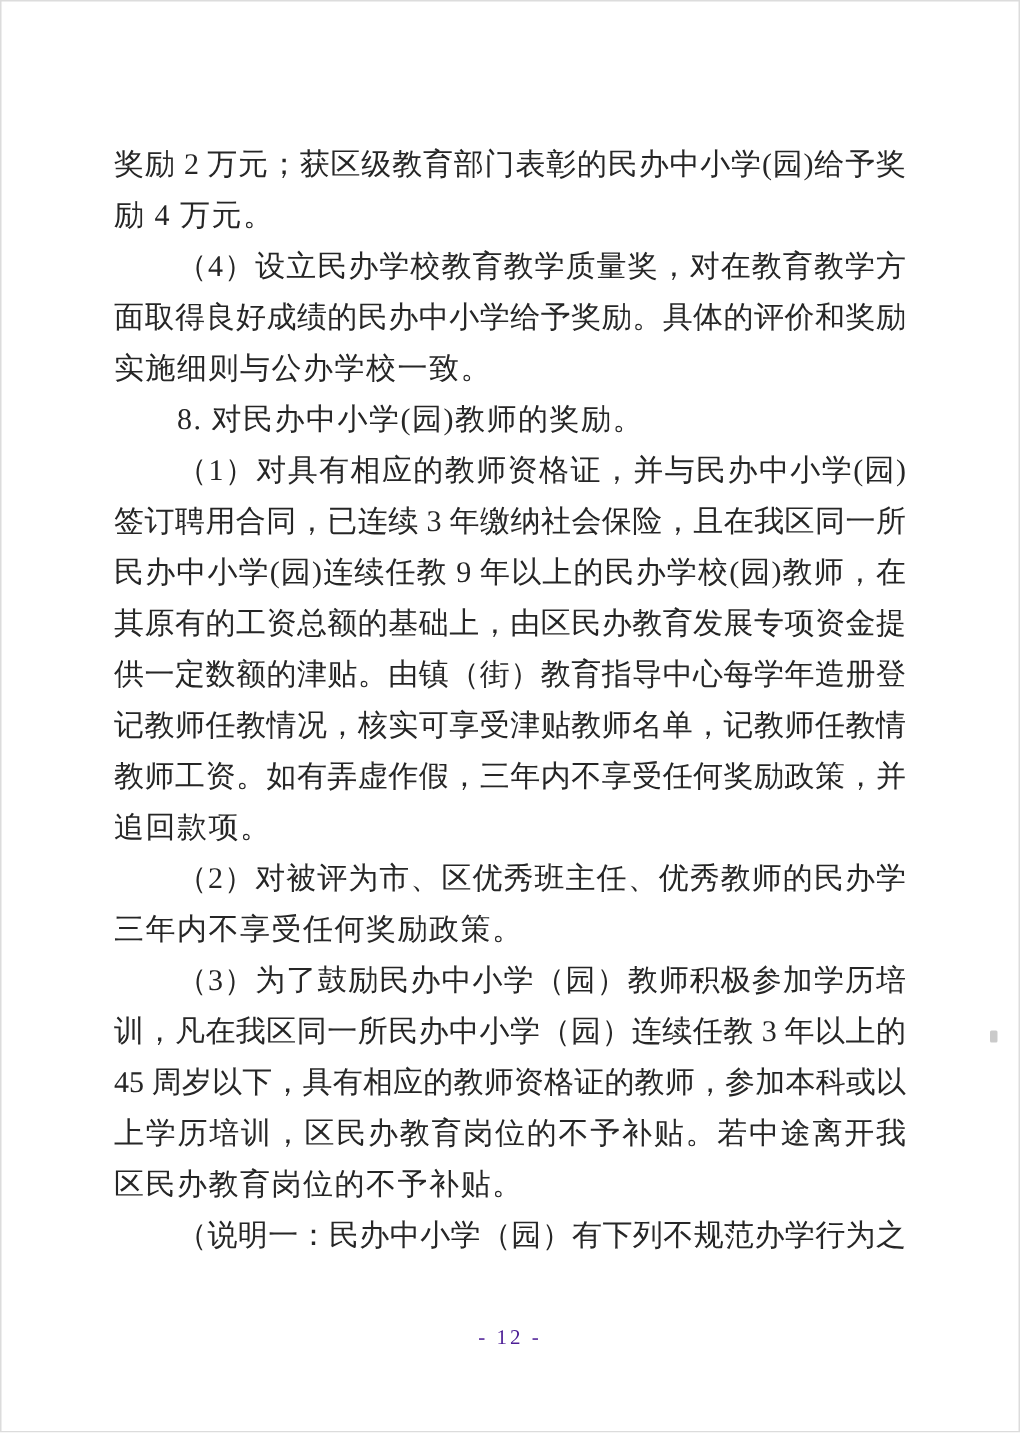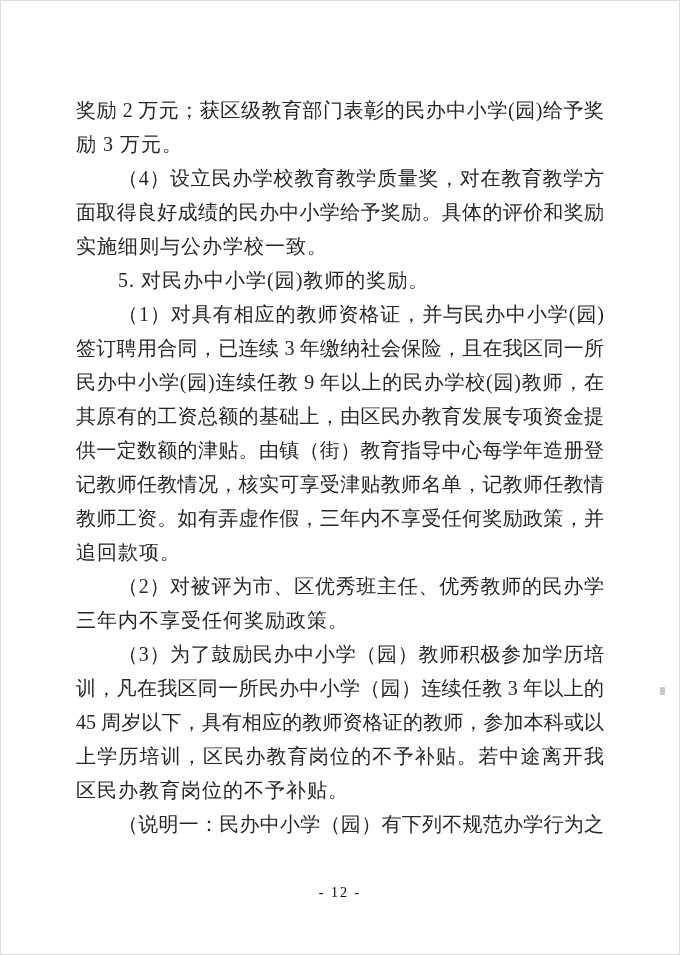--- a/index.html
+++ b/index.html
@@ -49,44 +49,44 @@
     font-family: Liberation Serif, serif;
   }
   .pagenum {
     position: absolute;
     left: 75px;
     top: 884px;
     width: 528px;
     text-align: center;
     font-size: 14px;
     letter-spacing: 2px;
-    color: #000000;
+    color: #4c1d95;
   }
   .speck {
     position: absolute;
     left: 659px;
     top: 686px;
     width: 5px;
     height: 8px;
     background: #8a8a8a;
     opacity: 0.45;
     border-radius: 1px;
   }
 </style>
 </head>
 <body>
 
 <div class="page">
   <div class="textcol">
     <div class="line j">奖励 2 万元；获区级教育部门表彰的民办中小学(园)给予奖</div>
-    <div class="line e">励 3 万元。</div>
+    <div class="line e">励 4 万元。</div>
     <div class="line j ind">（4）设立民办学校教育教学质量奖，对在教育教学方</div>
     <div class="line j">面取得良好成绩的民办中小学给予奖励。具体的评价和奖励</div>
     <div class="line e">实施细则与公办学校一致。</div>
-    <div class="line e ind">5. 对民办中小学(园)教师的奖励。</div>
+    <div class="line e ind">8. 对民办中小学(园)教师的奖励。</div>
     <div class="line j ind">（1）对具有相应的教师资格证，并与民办中小学(园)</div>
     <div class="line j">签订聘用合同，已连续 3 年缴纳社会保险，且在我区同一所</div>
     <div class="line j">民办中小学(园)连续任教 9 年以上的民办学校(园)教师，在</div>
     <div class="line j">其原有的工资总额的基础上，由区民办教育发展专项资金提</div>
     <div class="line j">供一定数额的津贴。由镇（街）教育指导中心每学年造册登</div>
     <div class="line j">记教师任教情况，核实可享受津贴教师名单，记教师任教情况</div>
     <div class="line j">教师工资。如有弄虚作假，三年内不享受任何奖励政策，并</div>
     <div class="line e">追回款项。</div>
     <div class="line j ind">（2）对被评为市、区优秀班主任、优秀教师的民办学</div>
     <div class="line e">三年内不享受任何奖励政策。</div>

